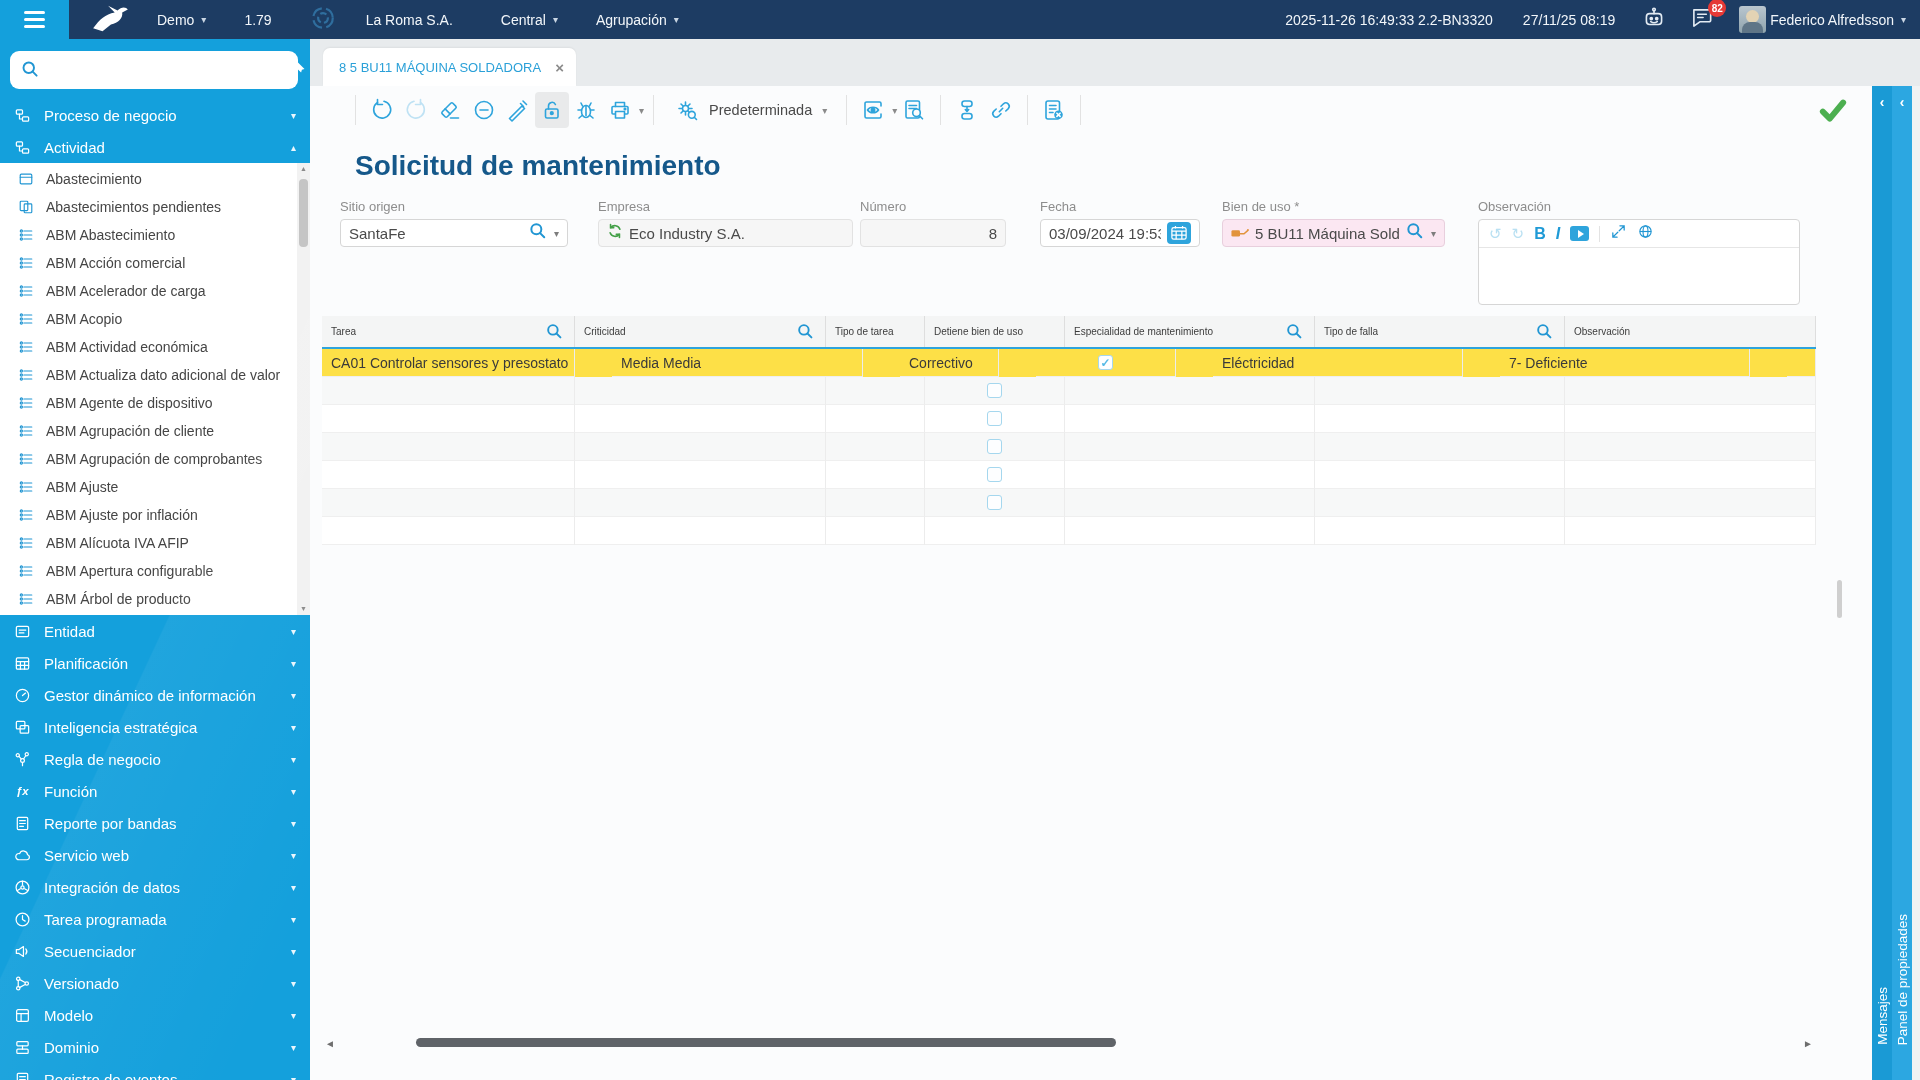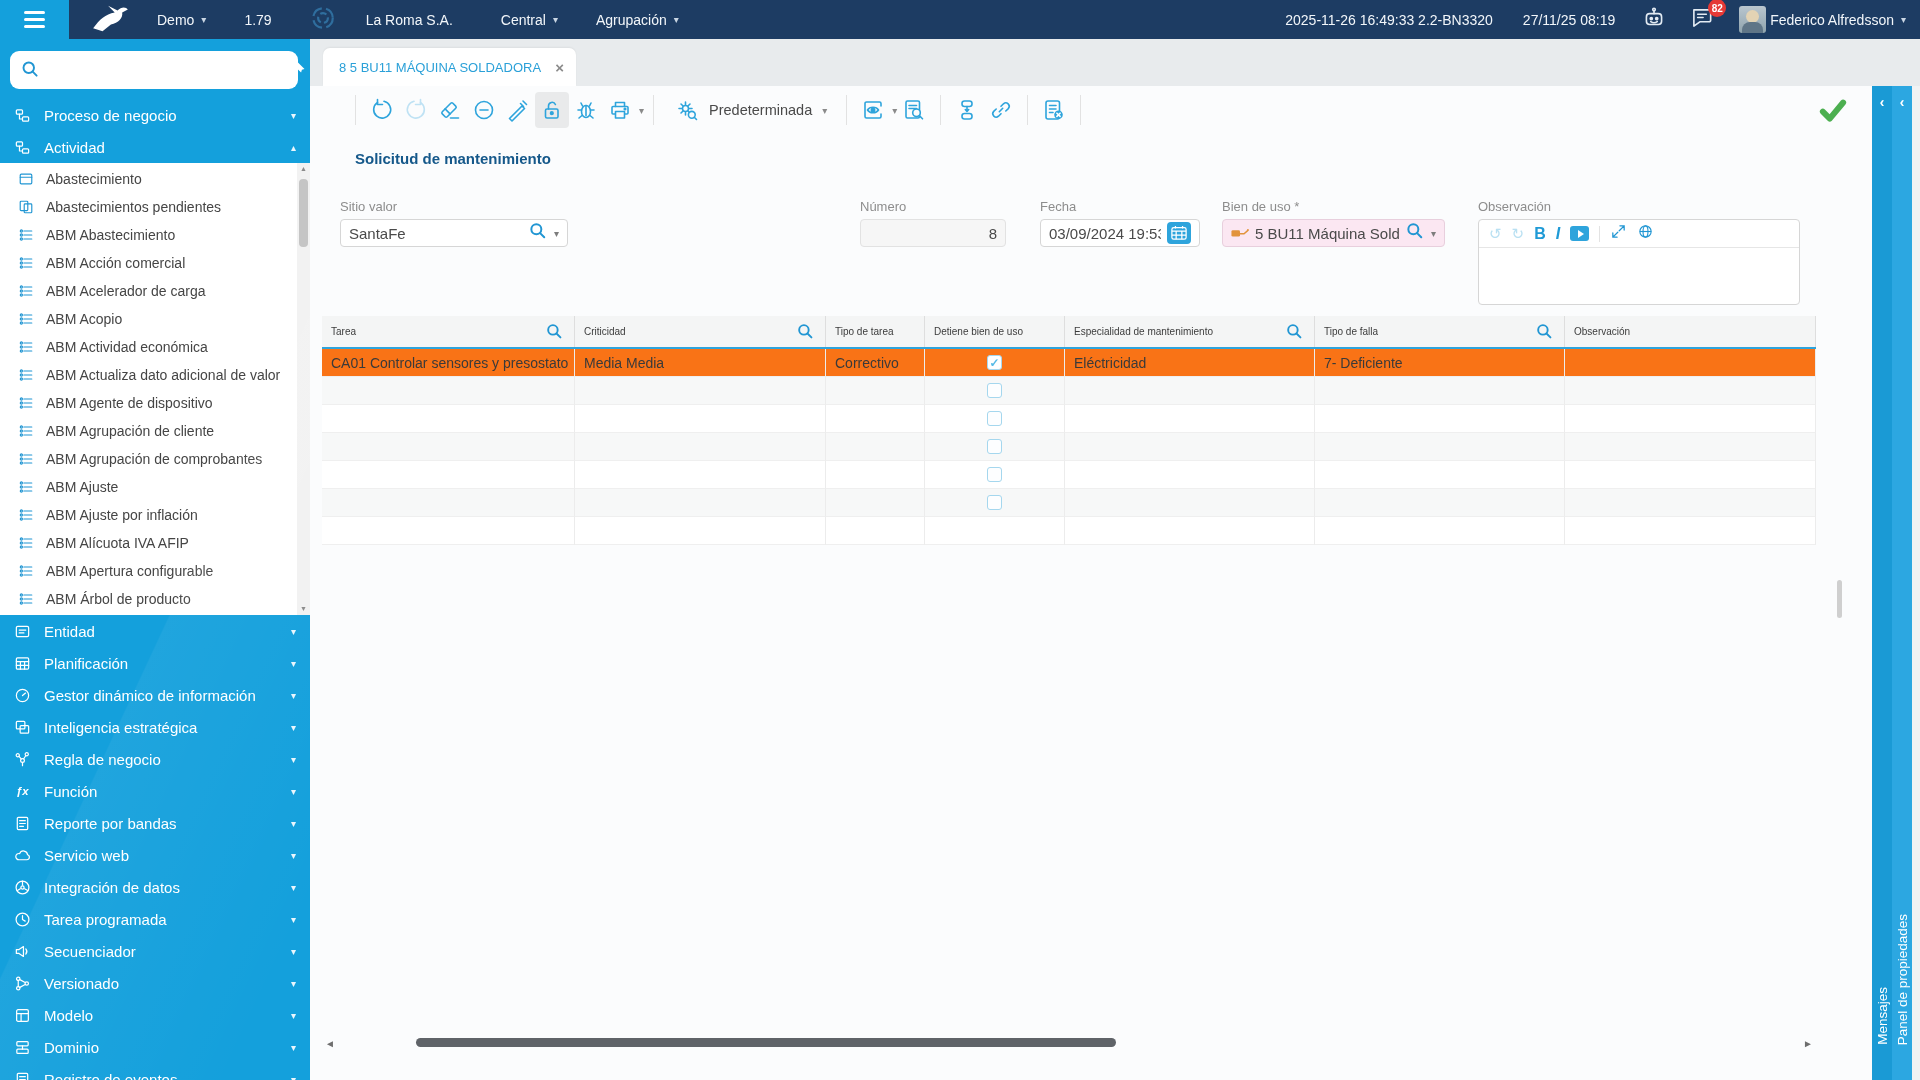--- a/index.html
+++ b/index.html
@@ -77,21 +77,21 @@
     cursor:pointer; border-radius:4px; position:relative; }
   .tbi.active { background:#e9eaeb; }
   .tbi.disabled svg { stroke:#bfe2f4; }
   .dcaret { font-size:10px; color:#8a8a8a; margin-left:2px; }
   .viewsel { display:flex; align-items:center; gap:8px; color:#4a4a4a; font-size:14.5px;
     padding:0 10px; cursor:pointer; }
   .okbtn { position:absolute; right:24px; top:9px; cursor:pointer; }
   .okbtn svg { width:30px; height:30px; fill:none; stroke:#4caf50; stroke-width:5.5;
     stroke-linecap:round; stroke-linejoin:round; }
 
-  .formtitle { position:absolute; left:45px; top:64px; font-size:15px; font-weight:bold; color:#15588a; }
+  .formtitle { position:absolute; left:45px; top:64px; font-size:28px; font-weight:bold; color:#15588a; }
 
   .fld { position:absolute; }
   .fld label { display:block; font-size:13px; color:#8d8d8d; margin-bottom:5px; }
   .ibox { height:28px; border:1px solid #d6d6d6; border-radius:4px; background:#fff;
     display:flex; align-items:center; padding:0 8px; gap:6px; }
   .ibox input { border:none; outline:none; background:transparent; font-size:15px; color:#4a4a4a;
     width:100%; font-family:inherit; }
   .ibox.disabled { background:#f6f6f6; border-color:#e2e2e2; }
   .ibox.pink { background:#fbe7f2; border-color:#e8cfdd; }
   .magico svg { width:20px; height:20px; fill:none; stroke:#2196d3; stroke-width:2.4; stroke-linecap:round; }
@@ -121,21 +121,21 @@
     stroke-linecap:round; }
   .tgrid { display:grid; grid-template-columns:253px 251px 99px 140px 250px 250px minmax(0,1fr); }
   .thead { background:#f4f5f5; border-bottom:2px solid #2ea4dc; }
   .th { height:31px; display:flex; align-items:center; justify-content:space-between;
     padding:0 10px 0 9px; font-size:10px; color:#3c3c3c; border-right:1px solid #dedede;
     cursor:pointer; white-space:nowrap; overflow:hidden; }
   .th svg { width:19px; height:19px; fill:none; stroke:#2196d3; stroke-width:2.4;
     stroke-linecap:round; flex:0 0 auto; }
   .trow { background:#fff; }
   .trow:nth-child(even) { background:#f7f8f8; }
-  .trow.selected { background:#f97316; }
+  .trow.selected { background:#fde047;gap:37px; }
   .td { height:28px; display:flex; align-items:center; padding:0 9px; font-size:14px; color:#3a3a3a;
     border-right:1px solid #ececec; border-bottom:1px solid #efefef; white-space:nowrap; overflow:hidden; }
   .cbcell { justify-content:center; }
   .cb { width:15px; height:15px; border:1.5px solid #a5d7ee; border-radius:3px; background:#fdfeff;
     display:flex; align-items:center; justify-content:center; cursor:pointer; }
   .cb.checked::after { content:"✓"; color:#54b9e6; font-size:12px; font-weight:bold; }
 
   
   .hscroll { position:absolute; left:12px; top:949px; width:1494px; height:16px; display:flex; align-items:center; }
   .hscroll .harr { font-size:10px; color:#6e6e6e; width:16px; text-align:center; cursor:pointer; }
@@ -716,33 +716,45 @@
       <span class="okbtn">
         <svg viewBox="0 0 28 28">
             <path d="M4.5 15.5l6.5 6.5L23.5 7"></path>
           </svg>
       </span>
     </div>
 
     <div class="formtitle">Solicitud de mantenimiento</div>
 
     <div class="fld" style="left:30px; top:113px; width:228px">
-      <label>Sitio valor</label>
+      <label>Sitio origen</label>
       <div class="ibox">
         <input readonly="" value="SantaFe" style="">
         <span class="magico">
           <svg viewBox="0 0 24 24">
               <circle cx="10" cy="10" r="6"></circle>
               <path d="M14.5 14.5 19.5 19.5"></path>
             </svg>
         </span>
         <span class="smallcaret">▾</span>
       </div>
     </div>
 
+    <div class="fld" style="left:288px; top:113px; width:255px">
+      <label>Empresa</label>
+      <div class="ibox disabled">
+        <span>
+          <svg style="width:16px;height:16px;fill:none;stroke:#43a047;stroke-width:1.8;stroke-linecap:round" viewBox="0 0 18 18">
+            <path d="M14.5 7A6 6 0 0 0 4.2 5.2M3.5 11a6 6 0 0 0 10.3 1.8"></path>
+              <path d="M4 1.8v3.6h3.6M14 16.2v-3.6h-3.6"></path>
+          </svg>
+        </span>
+        <input readonly="" value="Eco Industry S.A." style="">
+      </div>
+    </div>
 
     <div class="fld" style="left:550px; top:113px; width:146px">
       <label>Número</label>
       <div class="ibox disabled">
         <input readonly="" style="text-align: right;" value="8">
       </div>
     </div>
 
     <div class="fld" style="left:730px; top:113px; width:160px">
       <label>Fecha</label>

